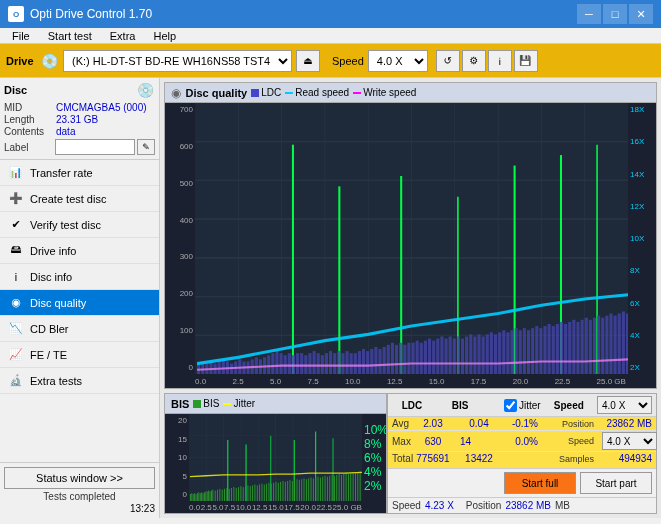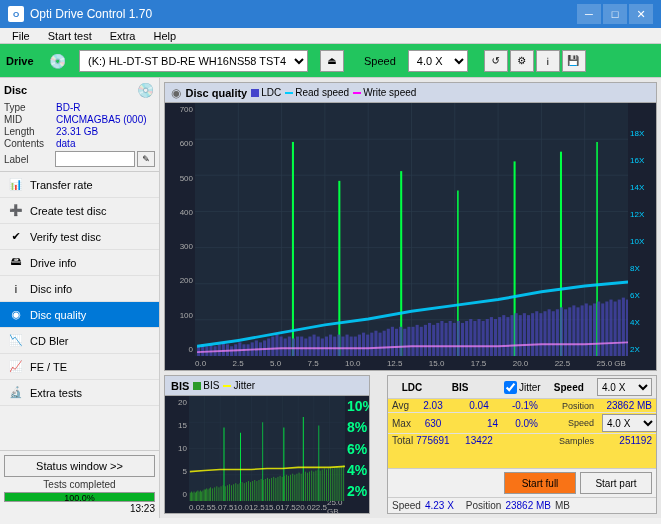--- a/index.html
+++ b/index.html
@@ -32,27 +32,27 @@
       gap: 2px;
     }
     .menu-item {
       padding: 2px 8px;
       cursor: pointer;
       font-size: 11px;
     }
 
     
     .toolbar {
-      background: #22c55e;
+      background: #eab308;
       height: 34px;
       display: flex;
       align-items: center;
       padding: 0 6px;
       border-bottom: 1px solid #ccc;
-      gap: 12px;
+      gap: 4px;
     }
     .toolbar-label { font-size: 11px; font-weight: bold; margin-right: 4px; }
     .toolbar-drive-select {
       height: 22px;
       font-size: 11px;
       padding: 0 4px;
       border: 1px solid #999;
       background: white;
       min-width: 220px;
     }
@@ -254,24 +254,20 @@
 
   <div class="sidebar">
 
     <div class="disc-section">
       <div class="disc-header">
         <span class="disc-title">Disc</span>
         <span class="disc-icon">💿</span>
       </div>
       <div class="disc-fields">
         <div class="disc-row">
-          <span class="disc-key">Type</span>
-          <span class="disc-val">BD-R</span>
-        </div>
-        <div class="disc-row">
           <span class="disc-key">MID</span>
           <span class="disc-val">CMCMAGBA5 (000)</span>
         </div>
         <div class="disc-row">
           <span class="disc-key">Length</span>
           <span class="disc-val">23.31 GB</span>
         </div>
         <div class="disc-row">
           <span class="disc-key">Contents</span>
           <span class="disc-val">data</span>
@@ -319,24 +315,20 @@
       </div>
       <div class="nav-item">
         <div class="nav-item-icon">🔬</div>
         <span>Extra tests</span>
       </div>
     </div>
 
     <div class="status-section">
       <button class="status-window-btn">Status window &gt;&gt;</button>
       <div class="status-text">Tests completed</div>
-      <div class="progress-bar-container">
-        <div class="progress-bar-fill" style="width:100%;"></div>
-        <span class="progress-text">100.0%</span>
-      </div>
       <div style="text-align:right;font-size:10px;margin-top:1px;">13:23</div>
     </div>
   </div>
 
   <div class="content-area">
 
     <div class="chart-panel">
       <div class="chart-title-bar">
         <span style="font-size:12px;color:#666;">◉</span>
         <span class="chart-title">Disc quality</span>
@@ -503,21 +495,21 @@
               <rect x="410" y="101" width="3" height="29" fill="#4444aa" opacity="0.8"></rect>
               <rect x="414" y="100" width="3" height="30" fill="#4444aa" opacity="0.8"></rect>
               <rect x="418" y="101" width="3" height="29" fill="#4444aa" opacity="0.8"></rect>
 
               <polyline points="2,125 42,122 84,118 126,114 168,111 210,107 252,104 294,101 336,97 378,94 420,92" stroke="#00ccff" stroke-width="1.5" fill="none" opacity="0.9"></polyline>
 
               <polyline points="2,128 42,127 84,126 126,126 168,126 210,125 252,125 294,125 336,124 378,124 420,123" stroke="#ff88ff" stroke-width="1" fill="none" opacity="0.7"></polyline>
             </svg>
           </div>
 
-          <div style="width:28px;background:#1a2030;display:flex;flex-direction:column;justify-content:space-between;padding:2px 2px;font-size:8px;color:#00ccff;text-align:left;margin-top:24px;">
+          <div style="width:28px;background:#1a2030;display:flex;flex-direction:column;justify-content:space-between;padding:2px 2px;font-size:8px;color:#00ccff;text-align:left;">
             <span>18X</span>
             <span>16X</span>
             <span>14X</span>
             <span>12X</span>
             <span>10X</span>
             <span>8X</span>
             <span>6X</span>
             <span>4X</span>
             <span>2X</span>
           </div>
@@ -532,21 +524,21 @@
             <span>12.5</span>
             <span>15.0</span>
             <span>17.5</span>
             <span>20.0</span>
             <span>22.5</span>
             <span>25.0 GB</span>
         </div>
       </div>
     </div>
 
-    <div style="height:139px;display:flex;gap:17px;">
+    <div style="height:121px;display:flex;gap:0;">
 
       <div class="chart-panel" style="flex:1;">
         <div class="chart-title-bar">
           <span class="chart-title">BIS</span>
           <div class="legend-item">
             <div style="width:8px;height:8px;background:#2a9a2a;"></div>
             <span>BIS</span>
           </div>
           <div class="legend-item">
             <div style="width:8px;height:2px;background:#ffff00;"></div>
@@ -664,21 +656,21 @@
                 <rect x="340" y="69" width="2" height="31" fill="#2a9a2a"></rect>
                 <rect x="345" y="68" width="2" height="32" fill="#2a9a2a"></rect>
                 <rect x="350" y="67" width="2" height="33" fill="#2a9a2a"></rect>
                 <rect x="355" y="68" width="2" height="32" fill="#2a9a2a"></rect>
                 <rect x="360" y="67" width="2" height="33" fill="#2a9a2a"></rect>
                 <rect x="365" y="66" width="2" height="34" fill="#2a9a2a"></rect>
 
                 <polyline points="2,72 37,71 74,70 111,70 148,70 185,69 222,69 259,68 296,68 333,68 370,67" stroke="#ffff00" stroke-width="1.5" fill="none" opacity="0.8"></polyline>
               </svg>
             </div>
-            <div style="width:24px;background:#1a2030;display:flex;flex-direction:column;justify-content:space-between;padding:2px 2px;font-size:14px;color:#00ff88;text-align:left;font-weight:bold;">
+            <div style="width:24px;background:#1a2030;display:flex;flex-direction:column;justify-content:space-between;padding:9px 2px;font-size:12px;color:#00ff88;text-align:left;">
               <span>10%</span>
                 <span>8%</span>
                 <span>6%</span>
                 <span>4%</span>
                 <span>2%</span>
             </div>
           </div>
           <div style="height:12px;display:flex;align-items:center;background:#1a2030;padding:0 24px 0 24px;justify-content:space-between;font-size:8px;color:#aaa;">
             <span>0.0</span>
               <span>2.5</span>
@@ -718,37 +710,37 @@
             <span class="val-blue" style="width:38px;text-align:center;">2.03</span>
             <span class="val-blue" style="width:38px;text-align:center;">0.04</span>
             <span class="val-blue" style="width:32px;text-align:right;">-0.1%</span>
             <span style="flex:1;color:#333;font-size:9px;text-align:right;">Position</span>
             <span class="val-blue" style="width:50px;text-align:right;">23862 MB</span>
           </div>
 
           <div style="display:flex;padding:1px 4px;align-items:center;border-bottom:1px solid #e0e0e0;gap:8px;font-size:10px;">
             <span style="width:14px;color:#333;">Max</span>
             <span class="val-blue" style="width:38px;text-align:center;">630</span>
-            <span class="val-blue" style="width:38px;text-align:right;">14</span>
+            <span class="val-blue" style="width:38px;text-align:left;">14</span>
             <span class="val-blue" style="width:32px;text-align:right;">0.0%</span>
             <span style="flex:1;color:#333;font-size:9px;text-align:right;">Speed</span>
             <span style="width:50px;text-align:right;">
               <select style="height:18px;font-size:10px;width:55px;border:1px solid #999;">
                 <option>4.0 X</option>
               </select>
             </span>
           </div>
 
           <div style="display:flex;padding:1px 4px;align-items:center;gap:8px;font-size:10px;">
             <span style="width:14px;color:#333;">Total</span>
             <span class="val-blue" style="width:38px;text-align:center;">775691</span>
             <span class="val-blue" style="width:38px;text-align:center;">13422</span>
             <span style="width:32px;text-align:right;"></span>
             <span style="flex:1;color:#333;font-size:9px;text-align:right;">Samples</span>
-            <span class="val-blue" style="width:50px;text-align:right;">251192</span>
+            <span class="val-blue" style="width:50px;text-align:right;">494934</span>
           </div>
         </div>
 
         <div style="display:flex;justify-content:flex-end;gap:4px;padding:3px 4px;border-top:1px solid #ccc;background:#f0f0f0;">
           <button class="action-btn" style="width:72px;height:22px;font-size:10px;border:1px solid #999;background:#f97316;cursor:pointer;">Start full</button>
           <button class="action-btn" style="width:72px;height:22px;font-size:10px;border:1px solid #999;background:#f0f0f0;cursor:pointer;">Start part</button>
         </div>
 
         <div style="display:flex;align-items:center;padding:2px 4px;background:#f0f0f0;border-top:1px solid #ccc;gap:4px;font-size:10px;">
           <span style="color:#333;">Speed</span>

